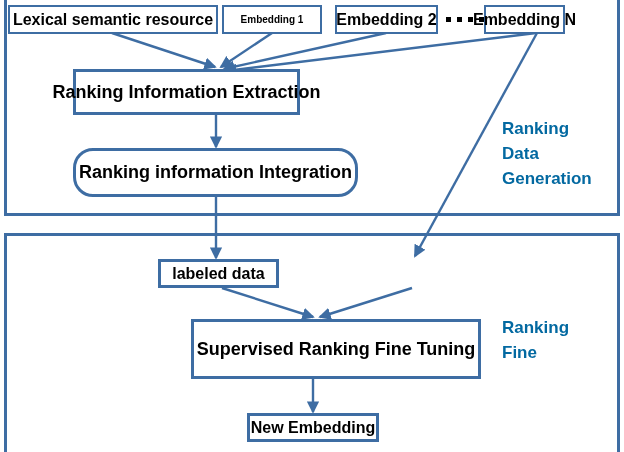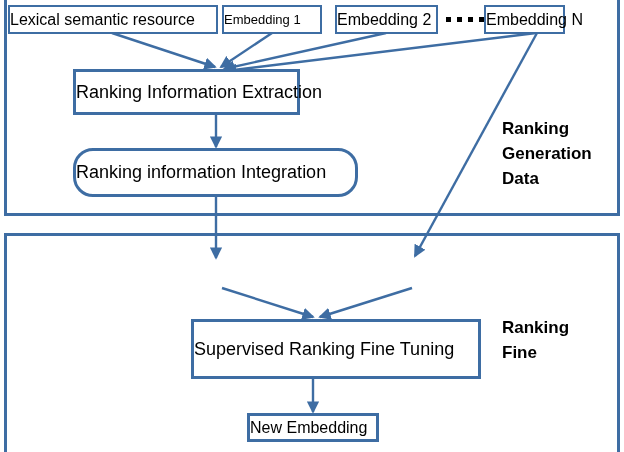--- a/index.html
+++ b/index.html
@@ -28,30 +28,32 @@
     background: transparent;
     box-sizing: border-box;
   }
   .node {
     position: absolute;
     box-sizing: border-box;
     border: 3px solid #3E6DA3;
     background: #ffffff;
     display: flex;
     align-items: center;
+    justify-content: center;
     color: #000000;
     white-space: nowrap;
+    font-weight: bold;
   }
   .node.thin { border-width: 2px; }
   .node.rounded { border-radius: 20px; }
   .section-label {
     position: absolute;
     font-weight: bold;
     font-size: 17px;
-    color: #000000;
+    color: #0369a1;
     line-height: 25px;
     white-space: nowrap;
   }
   .dots {
     position: absolute;
     display: flex;
     align-items: center;
     gap: 6px;
   }
   .dots span {
@@ -91,21 +93,21 @@
     <line x1="222" y1="288" x2="313" y2="317" stroke="#3E6DA3" stroke-width="2.4" marker-end="url(#arrow)"></line>
     <line x1="412" y1="288" x2="320" y2="317" stroke="#3E6DA3" stroke-width="2.4" marker-end="url(#arrow)"></line>
 
     <line x1="313" y1="379" x2="313" y2="412" stroke="#3E6DA3" stroke-width="2.4" marker-end="url(#arrow)"></line>
   </svg>
 
   <div class="node thin" style="left:8px; top:5px; width:210px; height:29px; font-size:16px;">
     <span>Lexical semantic resource</span>
   </div>
 
-  <div class="node thin" style="left:222px; top:5px; width:100px; height:29px; font-size:13px;">
+  <div class="node thin" style="left:222px; top:5px; width:100px; height:29px; font-size:10px;">
     <span>Embedding 1</span>
   </div>
 
   <div class="node thin" style="left:335px; top:5px; width:103px; height:29px; font-size:16px;">
     <span>Embedding 2</span>
   </div>
 
   <div class="dots" style="left:446px; top:17px;">
     <span></span>
       <span></span>
@@ -120,24 +122,27 @@
   <div class="node" style="left:73px; top:69px; width:227px; height:46px; font-size:18px;">
     <span>Ranking Information Extraction</span>
   </div>
 
   <div class="node rounded" style="left:73px; top:148px; width:285px; height:49px; font-size:18px;">
     <span>Ranking information Integration</span>
   </div>
 
   <div class="section-label" style="left:502px; top:116px;">
     <div>Ranking</div>
+    <div>Data</div>
     <div>Generation</div>
-    <div>Data</div>
   </div>
 
+  <div class="node" style="left:158px; top:259px; width:121px; height:29px; font-size:16px;">
+    <span>labeled data</span>
+  </div>
 
 
   <div class="node" style="left:171px; top:319px; width:290px; height:60px; font-size:18px;margin-left:20px;">
     <span>Supervised Ranking Fine Tuning</span>
   </div>
 
   <div class="node" style="left:247px; top:413px; width:132px; height:29px; font-size:16px;">
     <span>New Embedding</span>
   </div>
 

